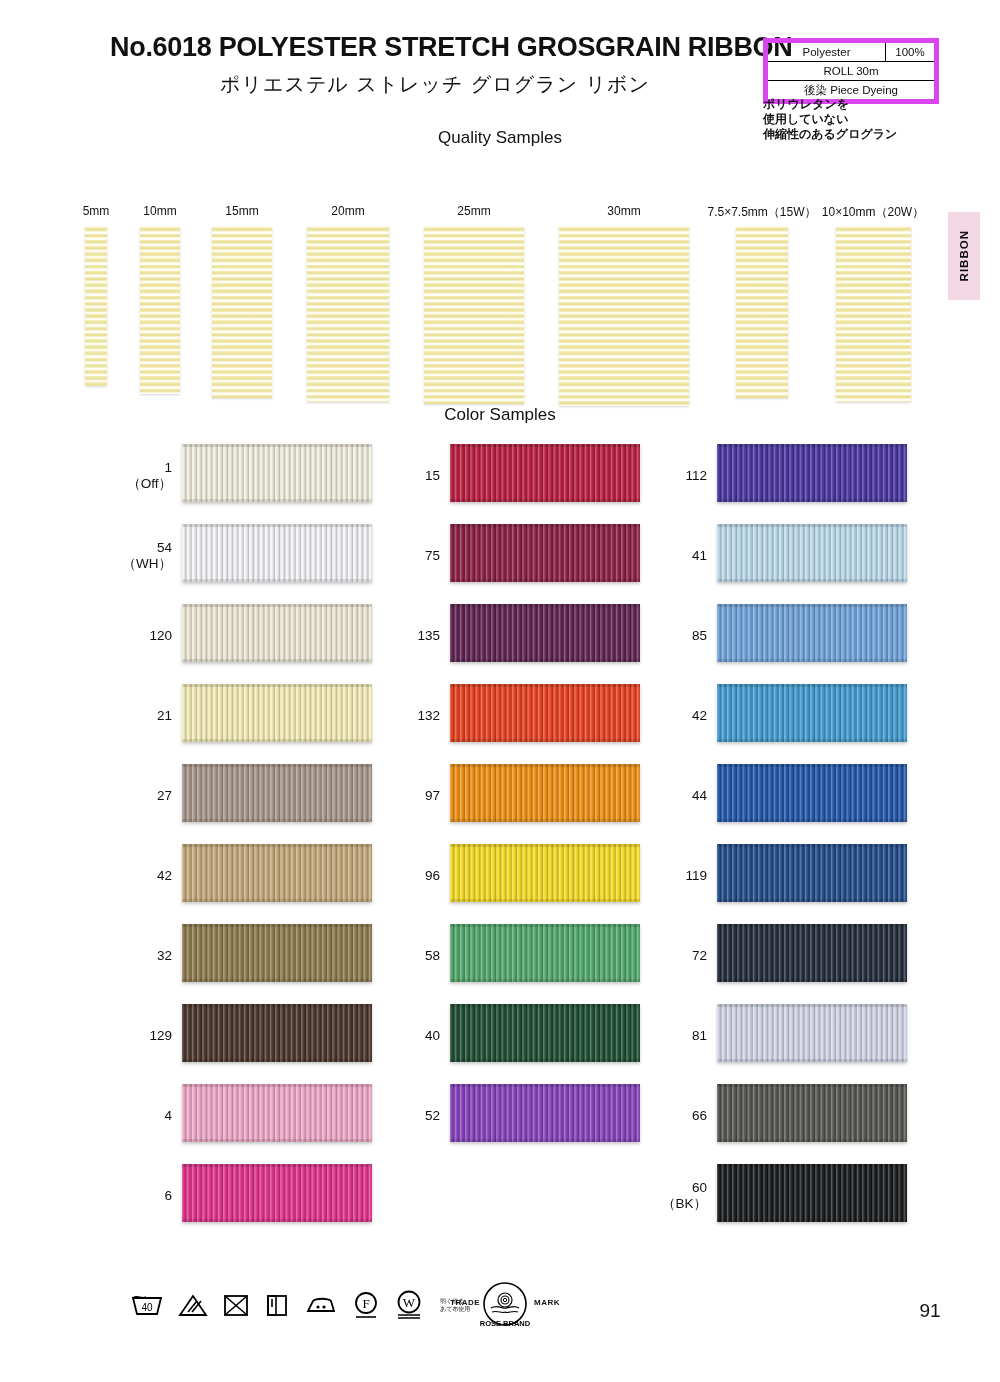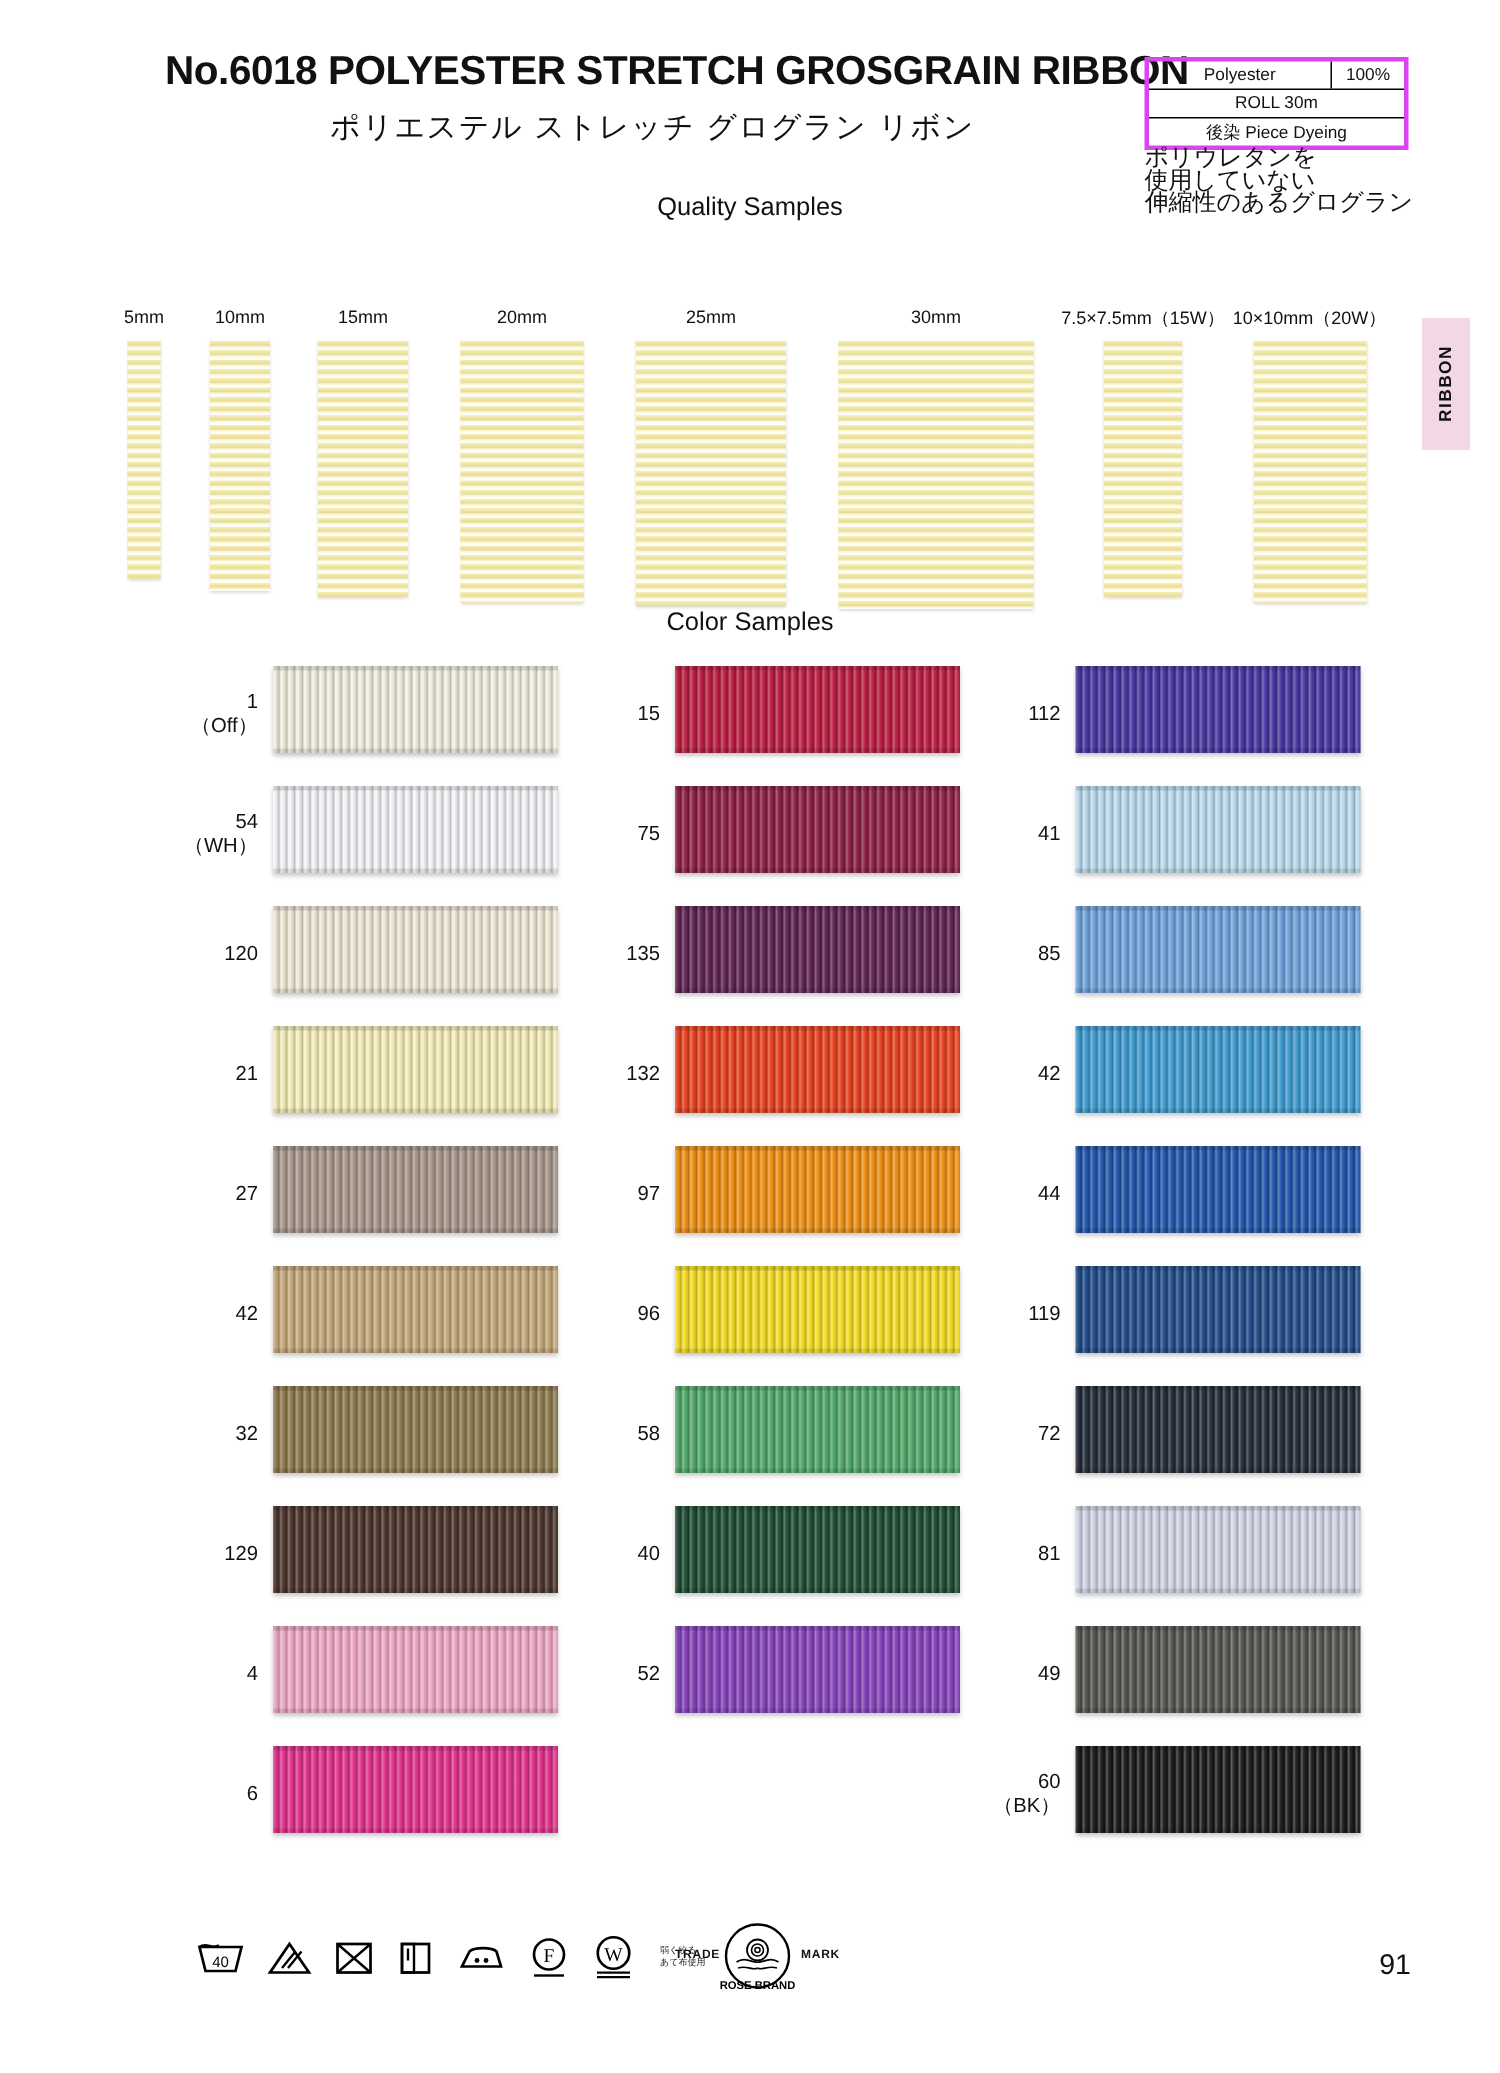--- a/index.html
+++ b/index.html
@@ -12,27 +12,27 @@
     overflow:hidden;
   }
   .page{position:relative;width:1000px;height:1382px;}
 
   
   .header{position:absolute;left:0;top:0;width:1000px;height:150px;}
   .title-block{position:absolute;left:110px;top:32px;width:650px;text-align:center;}
   .title-main{font-size:27px;font-weight:bold;letter-spacing:-0.3px;white-space:nowrap;}
   .title-sub{font-size:20px;margin-top:8px;letter-spacing:1px;font-family:"DejaVu Sans",sans-serif;}
 
-  .spec-box{position:absolute;left:763px;top:38px;width:176px;border:3px solid #d946ef;box-sizing:border-box;}
+  .spec-box{position:absolute;left:763px;top:38px;width:176px;border:5px solid #d946ef;box-sizing:border-box;}
   .spec-row{display:flex;border-bottom:1px solid #000;height:18px;align-items:center;justify-content:center;font-size:11.5px;}
   .spec-row:last-child{border-bottom:none;}
   .spec-cell-l{flex:1;text-align:center;border-right:1px solid #000;height:100%;display:flex;align-items:center;justify-content:center;}
   .spec-cell-r{width:48px;text-align:center;height:100%;display:flex;align-items:center;justify-content:center;}
   .spec-full{width:100%;text-align:center;display:flex;align-items:center;justify-content:center;height:100%;}
-  .spec-note{position:absolute;left:763px;top:97px;font-size:16px;line-height:15px;font-family:"DejaVu Sans",sans-serif;}
+  .spec-note{position:absolute;left:763px;top:97px;font-size:12px;line-height:15px;font-family:"DejaVu Sans",sans-serif;font-weight:bold;}
 
   
   .side-tab{
     position:absolute;left:948px;top:212px;width:32px;height:88px;
     background:#f4d7e4;display:flex;align-items:center;justify-content:center;
   }
   .side-tab span{
     writing-mode:vertical-rl;transform:rotate(180deg);
     font-size:11.5px;font-weight:bold;letter-spacing:1px;
   }
@@ -383,21 +383,21 @@
         </div>
         <div class="c-row">
           <div class="c-label"><span>81</span></div>
           <div class="c-swatch" style="background: rgb(211, 214, 230);">
             <div class="ribs"></div>
             <div class="edge-t"></div>
             <div class="edge-b"></div>
           </div>
         </div>
         <div class="c-row">
-          <div class="c-label"><span>49</span></div>
+          <div class="c-label"><span>66</span></div>
           <div class="c-swatch" style="background: rgb(83, 84, 78);">
             <div class="ribs"></div>
             <div class="edge-t"></div>
             <div class="edge-b"></div>
           </div>
         </div>
         <div class="c-row">
           <div class="c-label"><span>60</span><span class="sub">（BK）</span></div>
           <div class="c-swatch" style="background: rgb(22, 24, 26);">
             <div class="ribs"></div>

